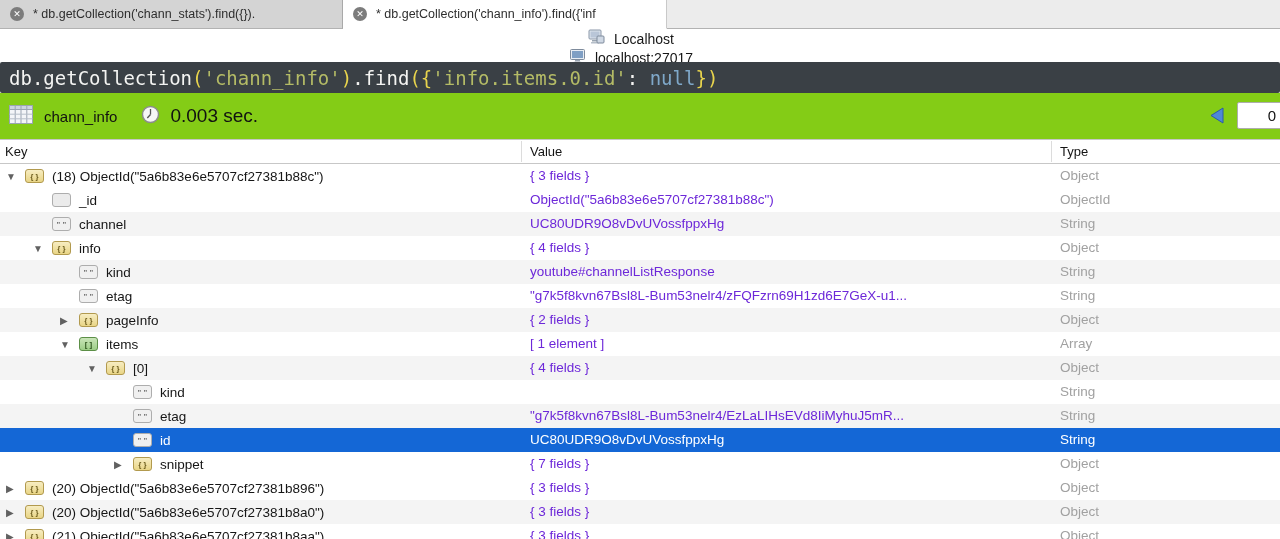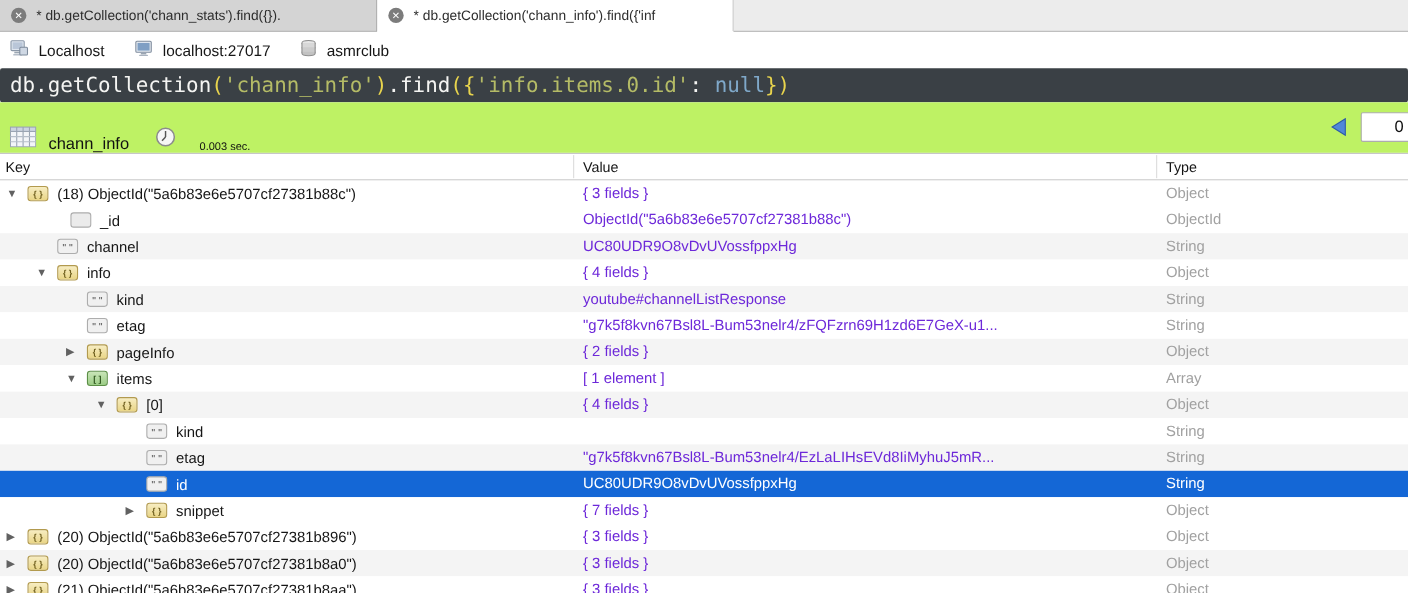--- a/index.html
+++ b/index.html
@@ -13,40 +13,40 @@
          white-space:nowrap; font-size:12.5px; color:#2e2e2e; border-bottom:1px solid #b2b2b2; }
   .tab.inactive { width:343px; background:#d4d4d4; border-right:1px solid #a9a9a9; }
   .tab.active   { width:324px; background:#ffffff; border-bottom:1px solid #ffffff; border-right:1px solid #c9c9c9; }
   .tab-filler { flex:1; border-bottom:1px solid #b2b2b2; }
   .close-btn { width:14px; height:14px; border-radius:50%; background:#7c7c7c; color:#fff;
                font-size:9px; line-height:14px; text-align:center; margin-right:9px; flex:0 0 auto; }
   .tab-label { overflow:hidden; white-space:nowrap; }
 
   
   .toolbar { position:absolute; left:0; top:29px; width:1280px; height:33px; background:#fff;
-             display:flex; align-items:center; padding-left:9px; }
+             display:flex; align-items:center; padding-left:9px;flex-direction:column; }
   .crumb { display:flex; align-items:center; margin-right:27px; font-size:14px; color:#161616; }
   .crumb svg { margin-right:9px; }
 
   
   .querybar { position:absolute; left:0; top:62px; width:1280px; height:31px; background:var(--querybar-bg);
               display:flex; align-items:center; padding-left:9px; border-radius:2px;
               font-family:"DejaVu Sans Mono","Liberation Mono",monospace; font-size:19px; }
   .tok-plain  { color:var(--q-plain); }
   .tok-string { color:var(--q-string); }
   .tok-paren  { color:var(--q-paren); }
   .tok-keyword{ color:var(--q-keyword); }
 
   
-  .result-header { position:absolute; left:0; top:93px; width:1280px; height:46px; background:#bef264;
-                   display:flex; align-items:flex-end; }
+  .result-header { position:absolute; left:0; top:93px; width:1280px; height:46px; background:#84cc16;
+                   display:flex; align-items:center; }
   .rh-grid-icon { margin-left:9px; }
   .rh-collection { margin-left:11px; font-size:15px; color:#111; }
   .rh-clock { margin-left:24px; }
-  .rh-time { margin-left:21px; font-size:10px; color:#111; }
+  .rh-time { margin-left:10px; font-size:19px; color:#111; }
   .rh-prev { position:absolute; left:1210px; top:14px; }
   .rh-page-input { position:absolute; left:1237px; top:9px; width:70px; height:27px;
                    border:1px solid #adadad; border-radius:2px; font-size:15px; text-align:center;
                    font-family:"Liberation Sans",sans-serif; color:#111; background:#fff; }
 
   
   .col-header { position:absolute; left:0; top:139px; width:1280px; height:25px; background:#fff;
                 border-top:1px solid #c7c7c7; border-bottom:1px solid #c7c7c7; font-size:13px; color:#141414; }
   .col-header .col-key   { position:absolute; left:5px;    top:4px; }
   .col-header .col-value { position:absolute; left:530px;  top:4px; }
@@ -160,21 +160,21 @@
       <div class="row">
         <div class="key-cell" style="padding-left: 6px;">
           <span class="tri">▼</span>
           <span class="type-icon icon-object">{ }</span>
           <span>(18) ObjectId("5a6b83e6e5707cf27381b88c")</span>
         </div>
         <div class="val-cell">{ 3 fields }</div>
         <div class="type-cell">Object</div>
       </div>
       <div class="row">
-        <div class="key-cell" style="padding-left: 33px; margin-left: 12px;">
+        <div class="key-cell" style="padding-left: 33px;">
           <span class="tri"></span>
           <span class="type-icon icon-objectid"></span>
           <span>_id</span>
         </div>
         <div class="val-cell">ObjectId("5a6b83e6e5707cf27381b88c")</div>
         <div class="type-cell">ObjectId</div>
       </div>
       <div class="row shaded">
         <div class="key-cell" style="padding-left: 33px;">
           <span class="tri"></span>

